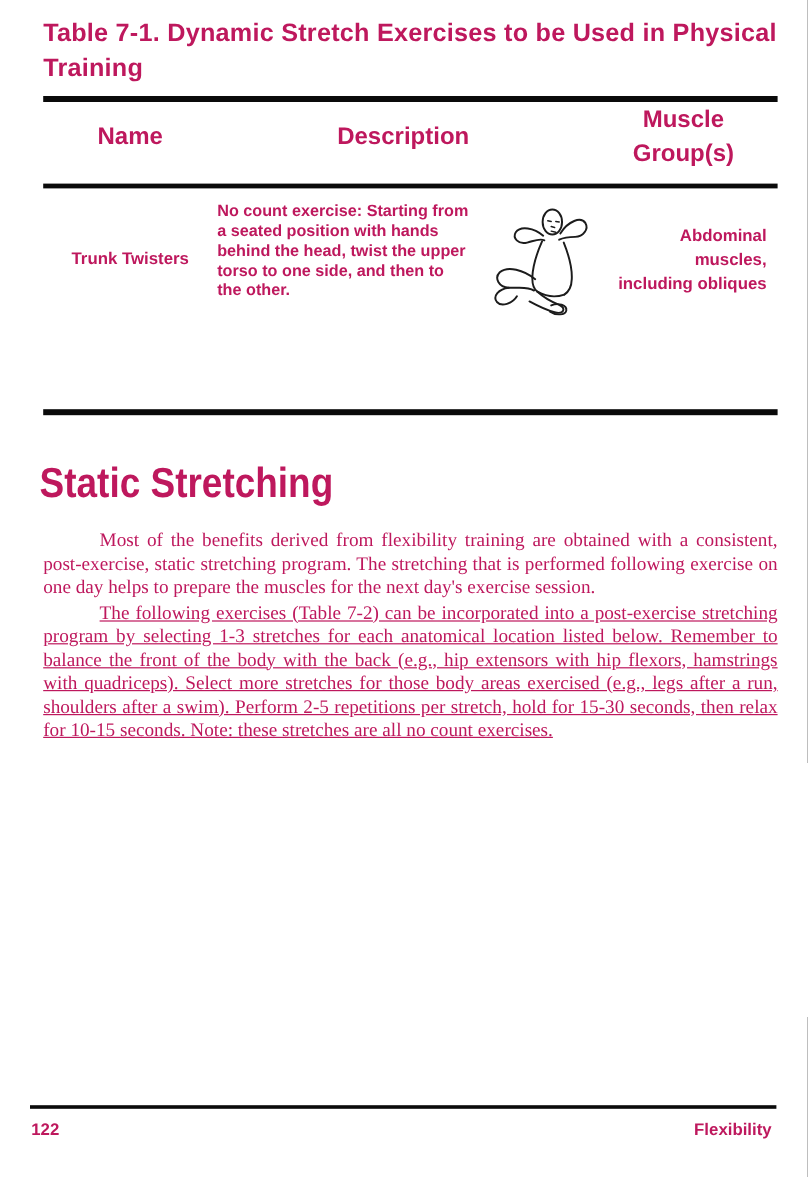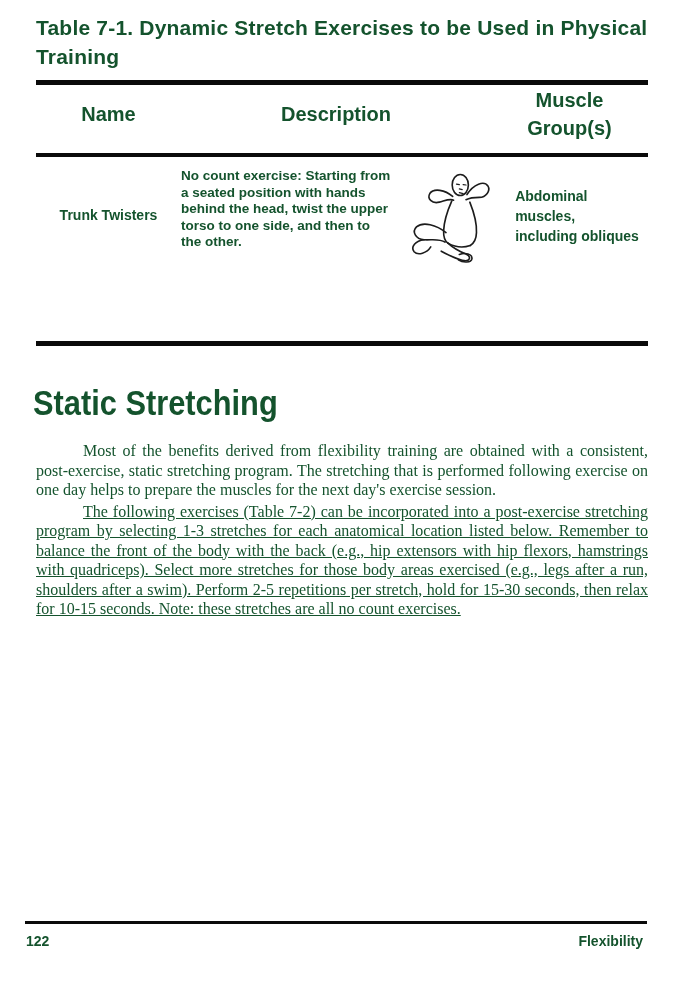--- a/index.html
+++ b/index.html
@@ -1,21 +1,21 @@
 <!DOCTYPE html>
 <html><head>
 <meta charset="utf-8">
 <style>
   html,body{margin:0;padding:0;background:#888;}
   .page{
     position:relative;
     width:673px;height:981px;
     margin:0 auto;
     background:#ffffff;
-    color:#14532d;
+    color:#be185d;
     overflow:hidden;
     font-family:"Liberation Sans", sans-serif;
   }
   .pre{white-space:pre-line;}
 
   .doc-title{
     position:absolute;left:36px;top:13px;width:612px;
     font-size:21px;line-height:29px;font-weight:bold;
     letter-spacing:0.2px;
   }
@@ -36,21 +36,21 @@
     display:grid;grid-template-columns:145px 225px 100px 142px;
   }
   .trow2{
     position:absolute;left:36px;top:278px;width:612px;height:62px;
     display:grid;grid-template-columns:145px 310px 157px;
   }
   .cell-name{display:flex;align-items:center;justify-content:center;text-align:left;
     font-weight:bold;font-size:14px;line-height:17px;}
   .cell-desc{font-weight:bold;font-size:13.5px;line-height:16.5px;padding-top:5px;}
   .trow2 .cell-desc{line-height:19px;padding-top:4px;}
-  .cell-muscle{display:flex;align-items:center;justify-content:center;text-align:left;
+  .cell-muscle{display:flex;align-items:center;justify-content:center;text-align:right;
     font-weight:bold;font-size:14px;line-height:20px;}
   .cell-figure{display:flex;align-items:flex-start;justify-content:center;}
   .cell-figure svg{display:block;}
 
   .section-heading{
     position:absolute;left:33px;top:383px;
     font-size:35px;font-weight:bold;letter-spacing:0px;
     transform:scaleX(0.88);transform-origin:left center;
     white-space:nowrap;
   }

